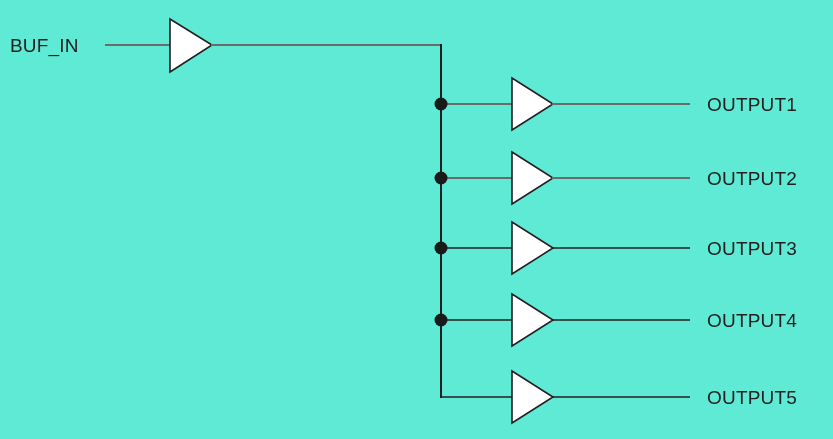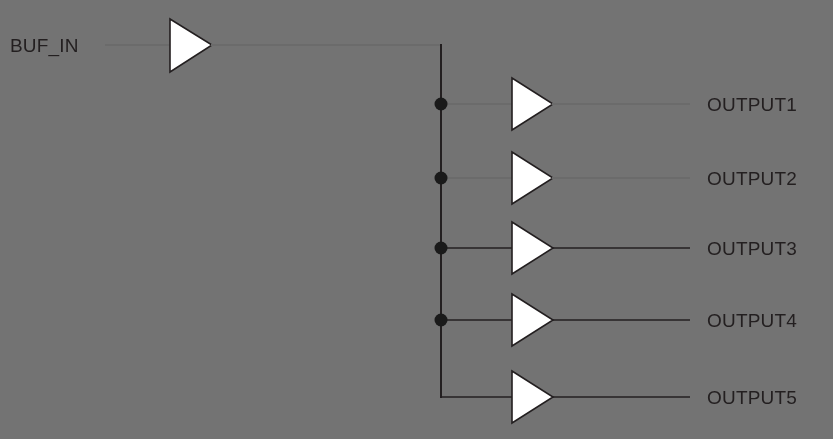--- a/index.html
+++ b/index.html
@@ -7,21 +7,21 @@
     padding: 0;
     background: #ffffff;
   }
   body {
     font-family: "Liberation Sans", sans-serif;
   }
   #diagram-root {
     position: relative;
     width: 833px;
     height: 439px;
-    background: #737373;
+    background: #5eead4;
     overflow: hidden;
   }
   #schematic-svg {
     position: absolute;
     left: 0;
     top: 0;
     width: 833px;
     height: 439px;
     display: block;
   }

